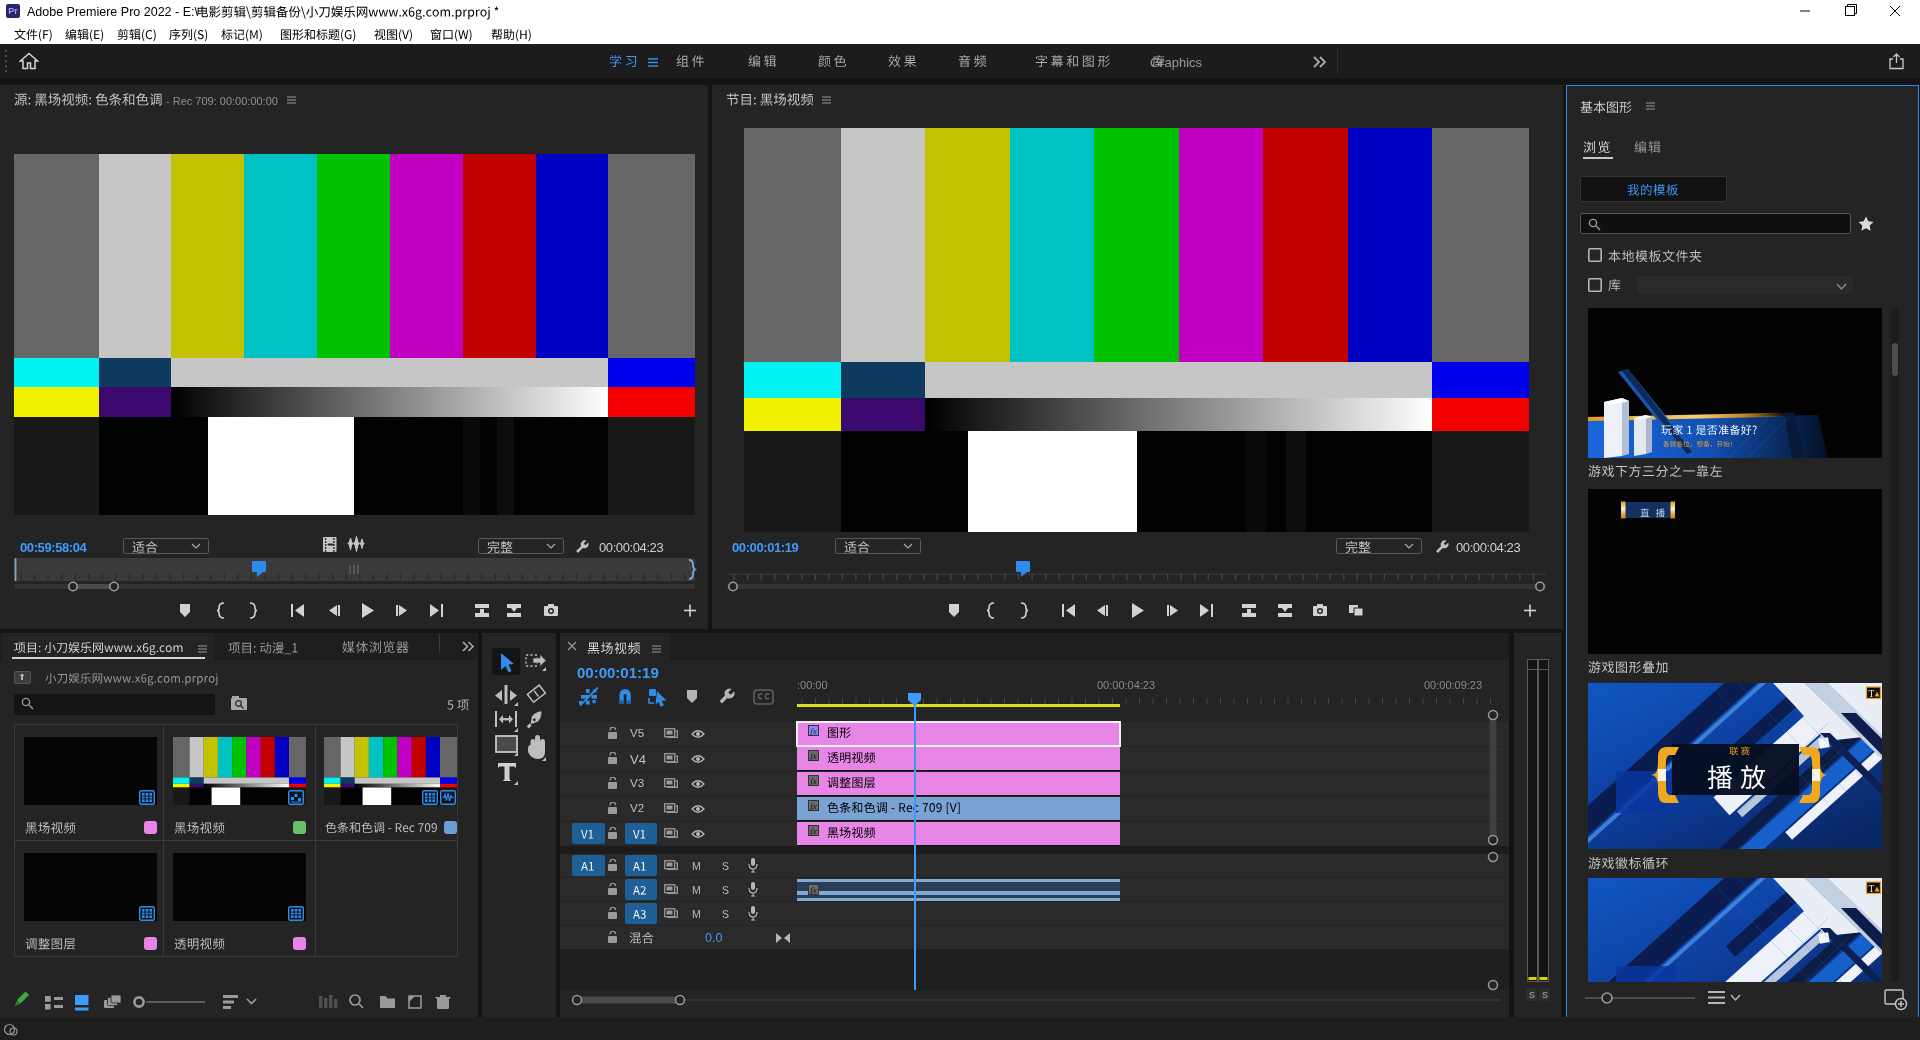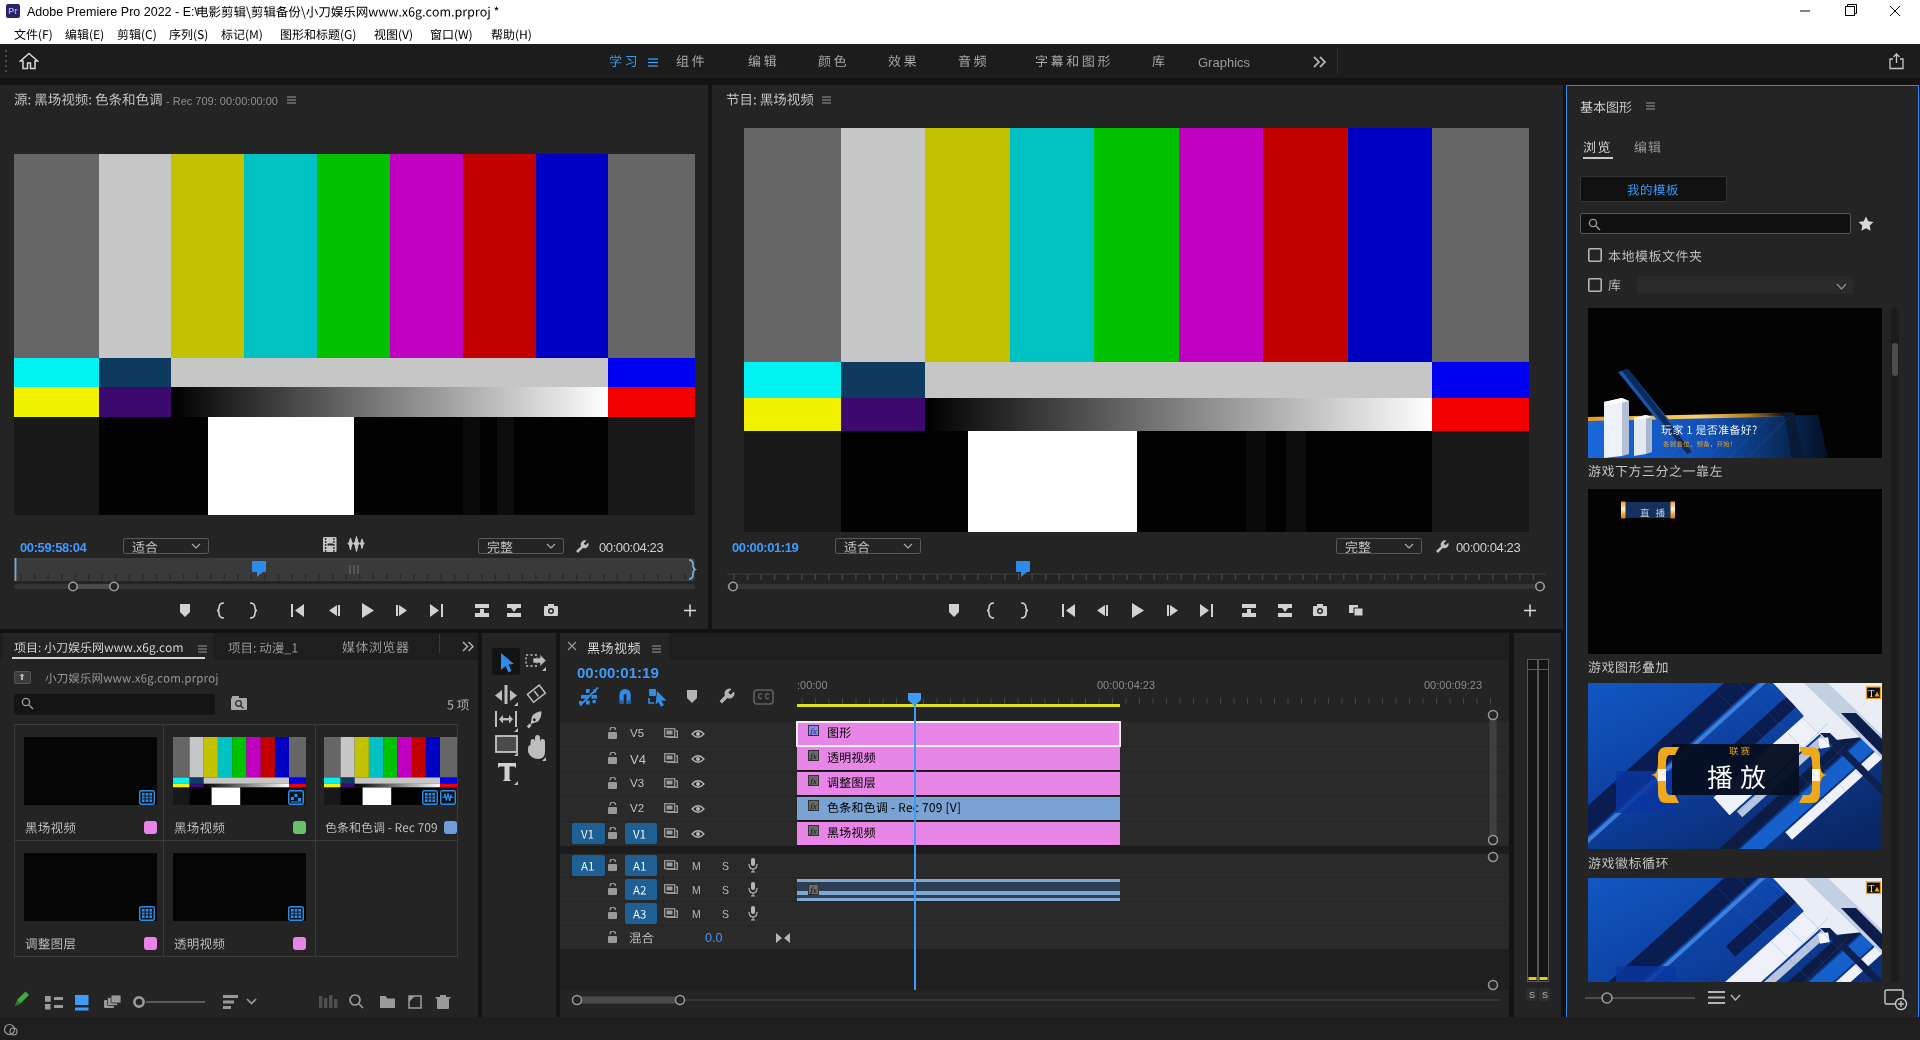--- a/index.html
+++ b/index.html
@@ -345,21 +345,21 @@
         <use href="#u5e93" x="0.0"></use>
       </g>
     </svg>
     <svg style="position:absolute;left:648px;top:58px" width="11" height="9">
       <g stroke="#3f9bfa" stroke-width="1.3">
         <line x1="0" y1="1" x2="10" y2="1"></line>
         <line x1="0" y1="4.5" x2="10" y2="4.5"></line>
         <line x1="0" y1="8" x2="10" y2="8"></line>
       </g>
     </svg>
-    <div style="position:absolute;left:1198px;top:56px;font-size:13px;color:#9a9a9a;white-space:pre;line-height:1;">Graphics</div>
+    <div style="position:absolute;left:1150px;top:56px;font-size:13px;color:#9a9a9a;white-space:pre;line-height:1;">Graphics</div>
     <svg style="position:absolute;left:1313px;top:56px" width="16" height="12">
       <g stroke="#ababab" stroke-width="1.8" fill="none">
         <path d="M1 1 L6 6 L1 11"></path>
         <path d="M7 1 L12 6 L7 11"></path>
       </g>
     </svg>
     <div style="position:absolute;left:1337px;top:48px;width:1px;height:26px;background:#2e2e2e"></div>
     <svg style="position:absolute;left:1888px;top:53px" width="17" height="17" viewBox="0 0 17 17">
       <g stroke="#c8c8c8" stroke-width="1.3" fill="none">
         <path d="M5 6 L2 6 L2 15.5 L15 15.5 L15 6 L12 6"></path>

